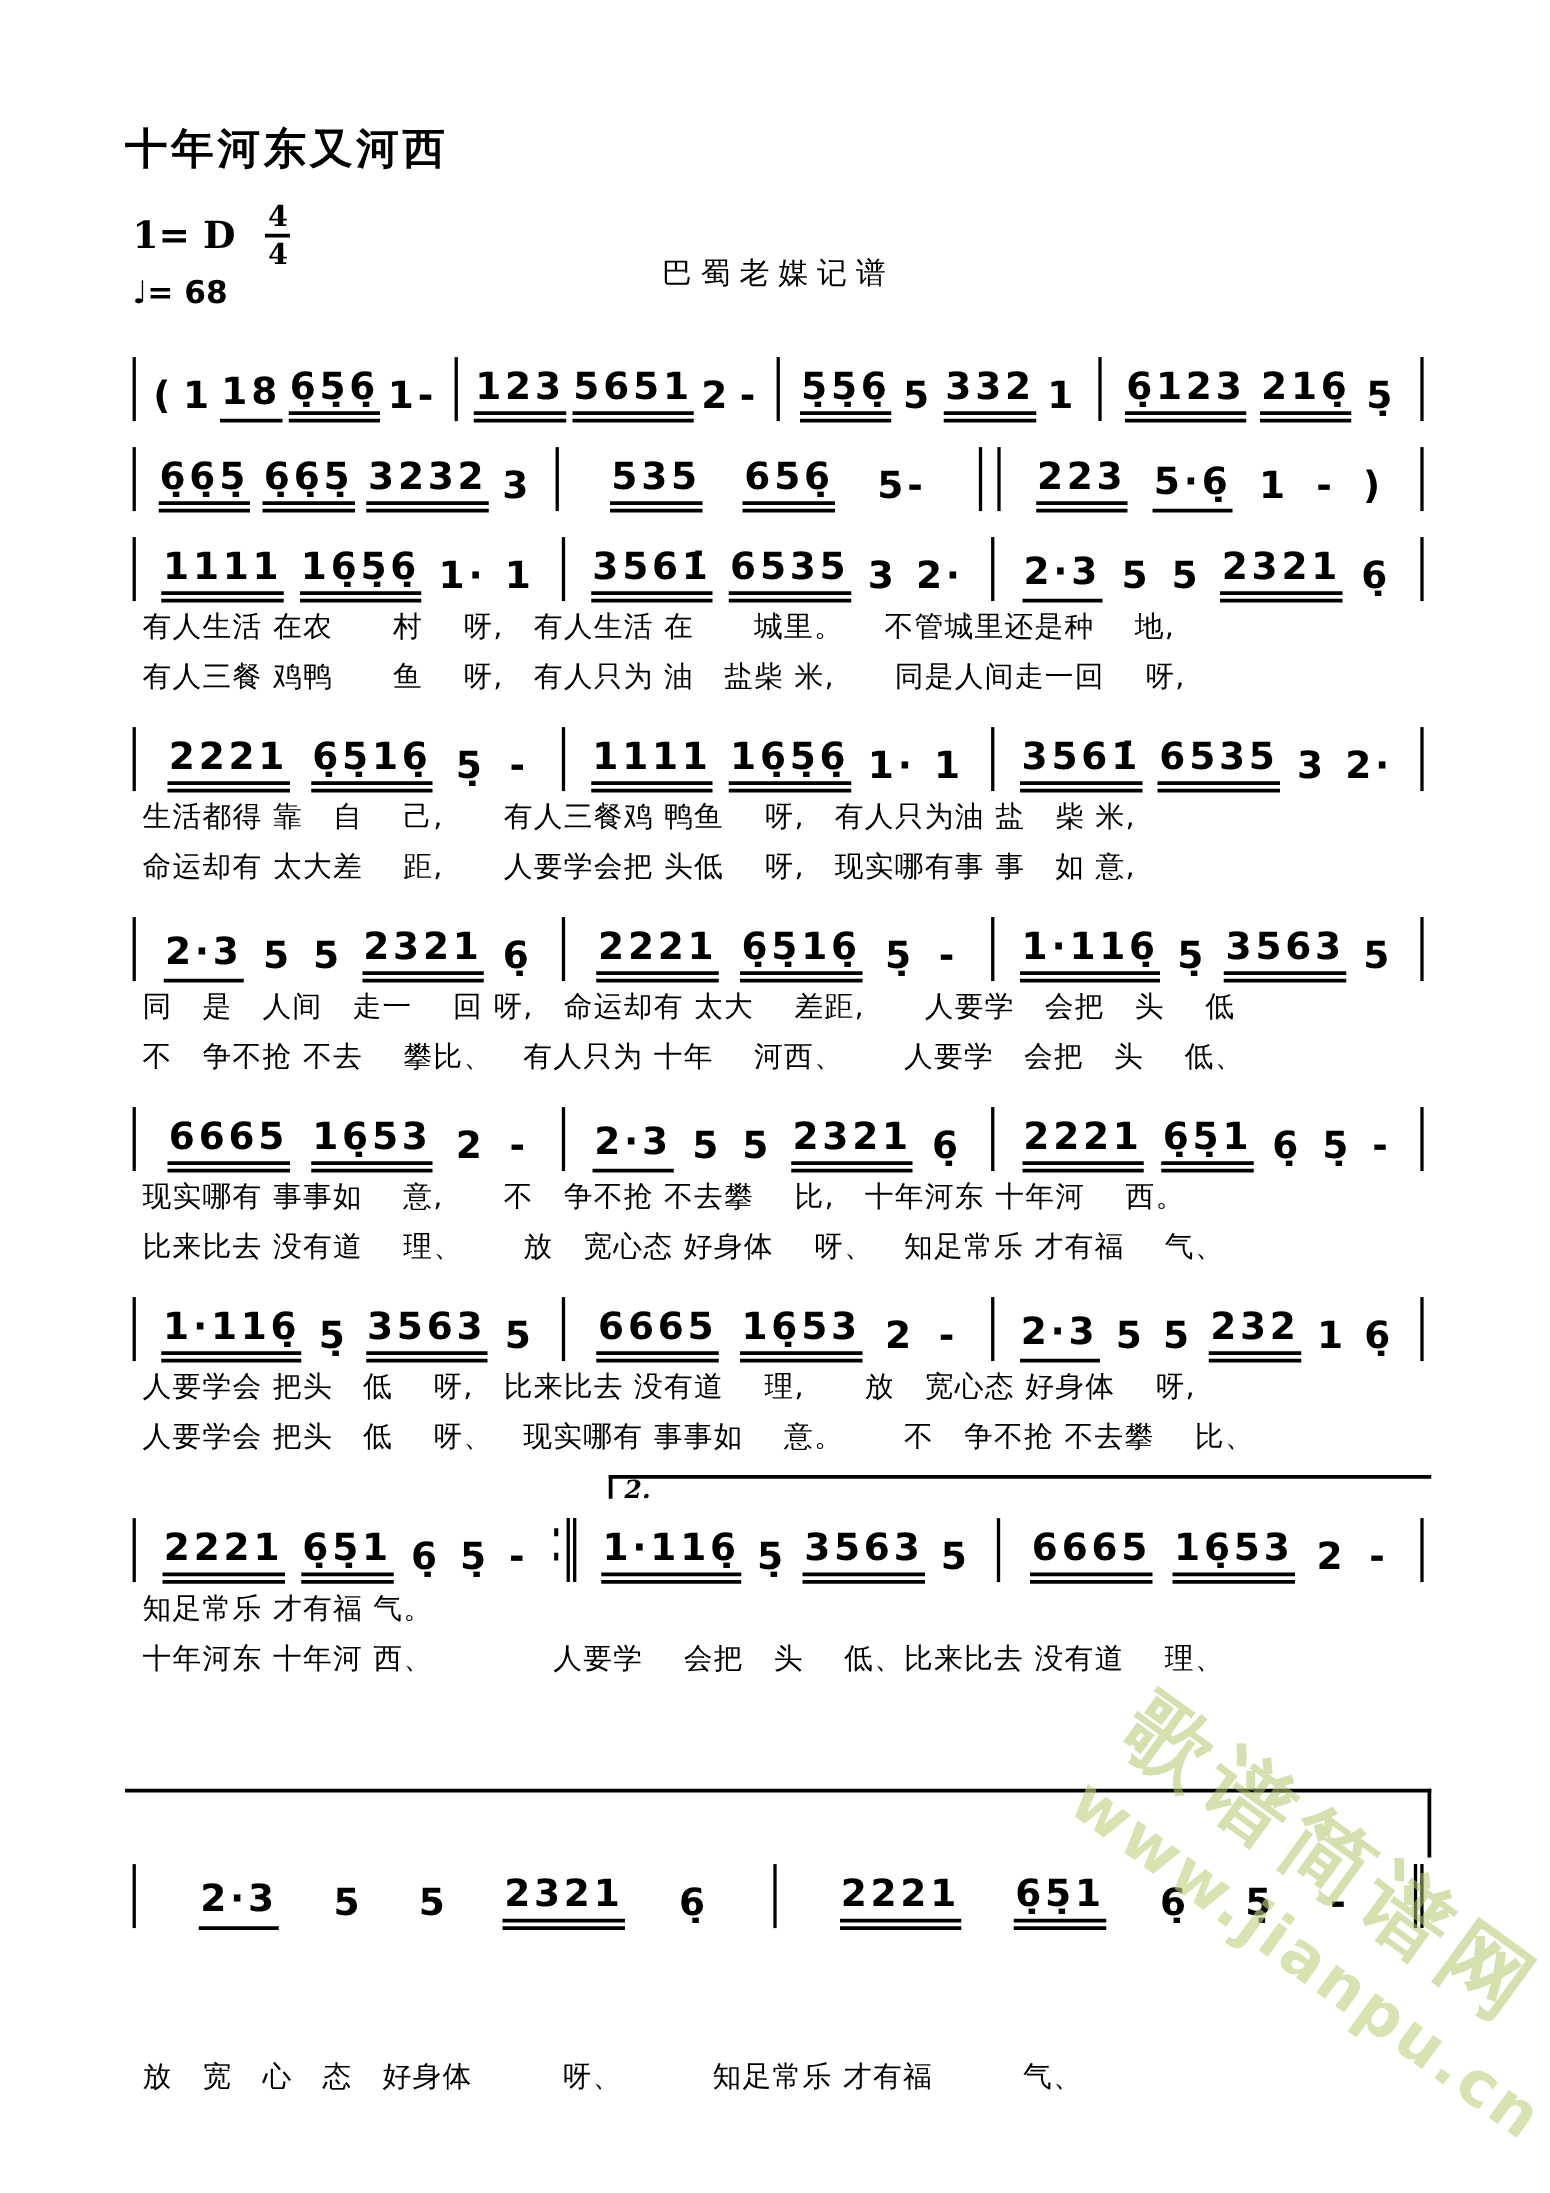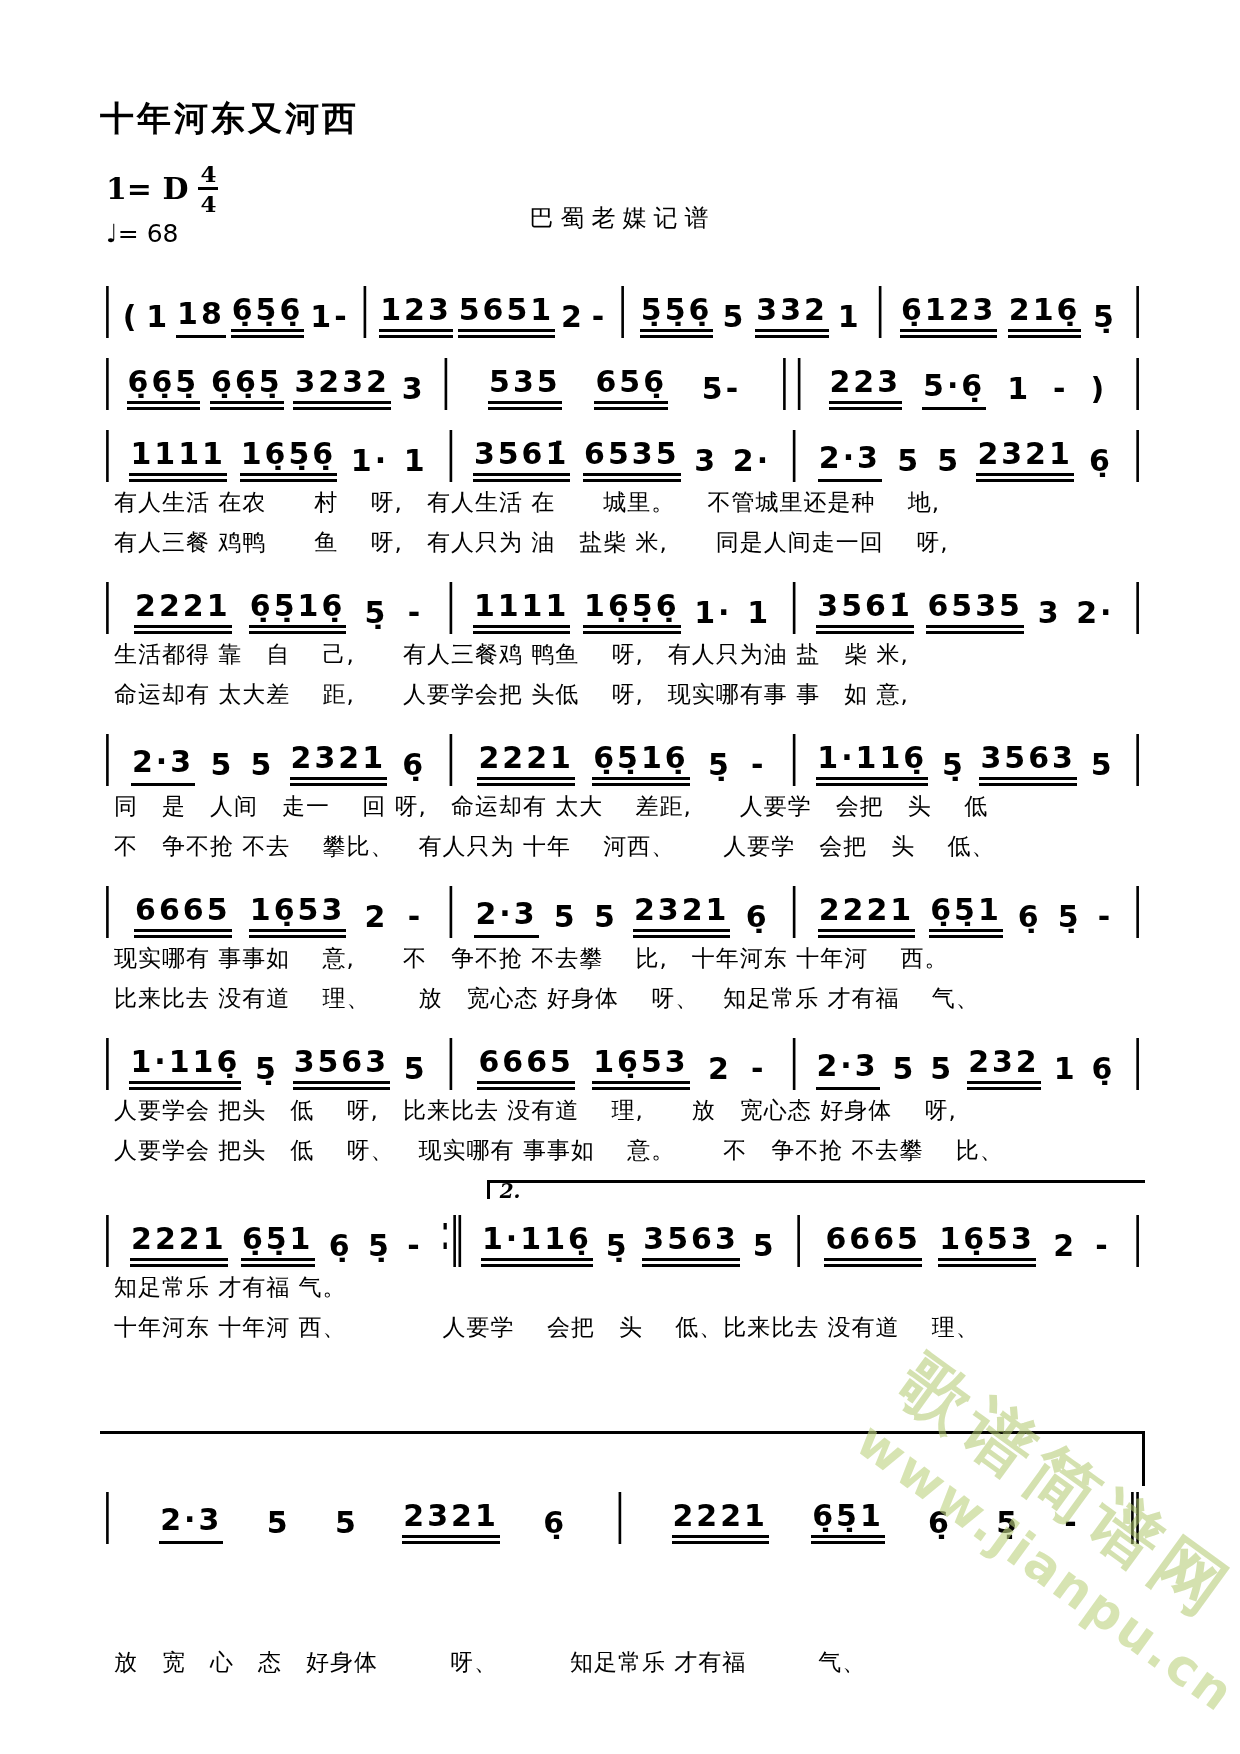--- a/index.html
+++ b/index.html
@@ -2,24 +2,24 @@
 <html><head>
 <meta charset="utf-8">
 <style>
   html,body{margin:0;padding:0}
   body{width:1240px;height:1754px;background:#fff;position:relative;overflow:hidden;
        font-family:"DejaVu Sans",sans-serif;color:#000}
   .sheet{padding:96px 95px 0 100px}
   .title{text-align:left;font-size:34px;font-weight:bold;letter-spacing:3px}
   .header{position:relative;height:118px;margin-top:16px}
   .keyblock{position:absolute;left:6px;top:4px}
-  .keyrow{display:flex;align-items:center;gap:10px;font-weight:bold;font-size:30px;font-family:"DejaVu Serif",serif}
+  .keyrow{display:flex;align-items:center;gap:24px;font-weight:bold;font-size:30px;font-family:"DejaVu Serif",serif}
   .ts{display:inline-flex;flex-direction:column;align-items:center;font-size:23px;line-height:1;font-weight:bold}
   .tsbar{width:20px;height:3px;background:#000;margin:2px 0}
-  .tempo{font-size:25px;margin-top:4px;font-weight:normal}
+  .tempo{font-size:25px;margin-top:4px;font-weight:bold}
   .credit{position:absolute;left:0;right:0;top:44px;text-align:center;font-size:24px;
           font-family:Liberation Mono, monospace;letter-spacing:7px}
   .system{margin-bottom:10px}
   .noteline{display:flex;align-items:flex-end;font-weight:bold;font-size:30px;min-height:62px}
   .measure{flex:1;display:flex;justify-content:space-evenly;align-items:flex-end;padding:0 2px}
   .tok{letter-spacing:3px;padding:0 1px 4px;line-height:1.15;white-space:nowrap}
   .b1{border-bottom:3px solid #000}
   .b2{border-bottom:9px double #000;padding-bottom:2px}
   .barsym{align-self:center;display:inline-block;font-weight:400;transform:scaleY(1.6);
           font-size:32px;padding:0 2px;line-height:1}

